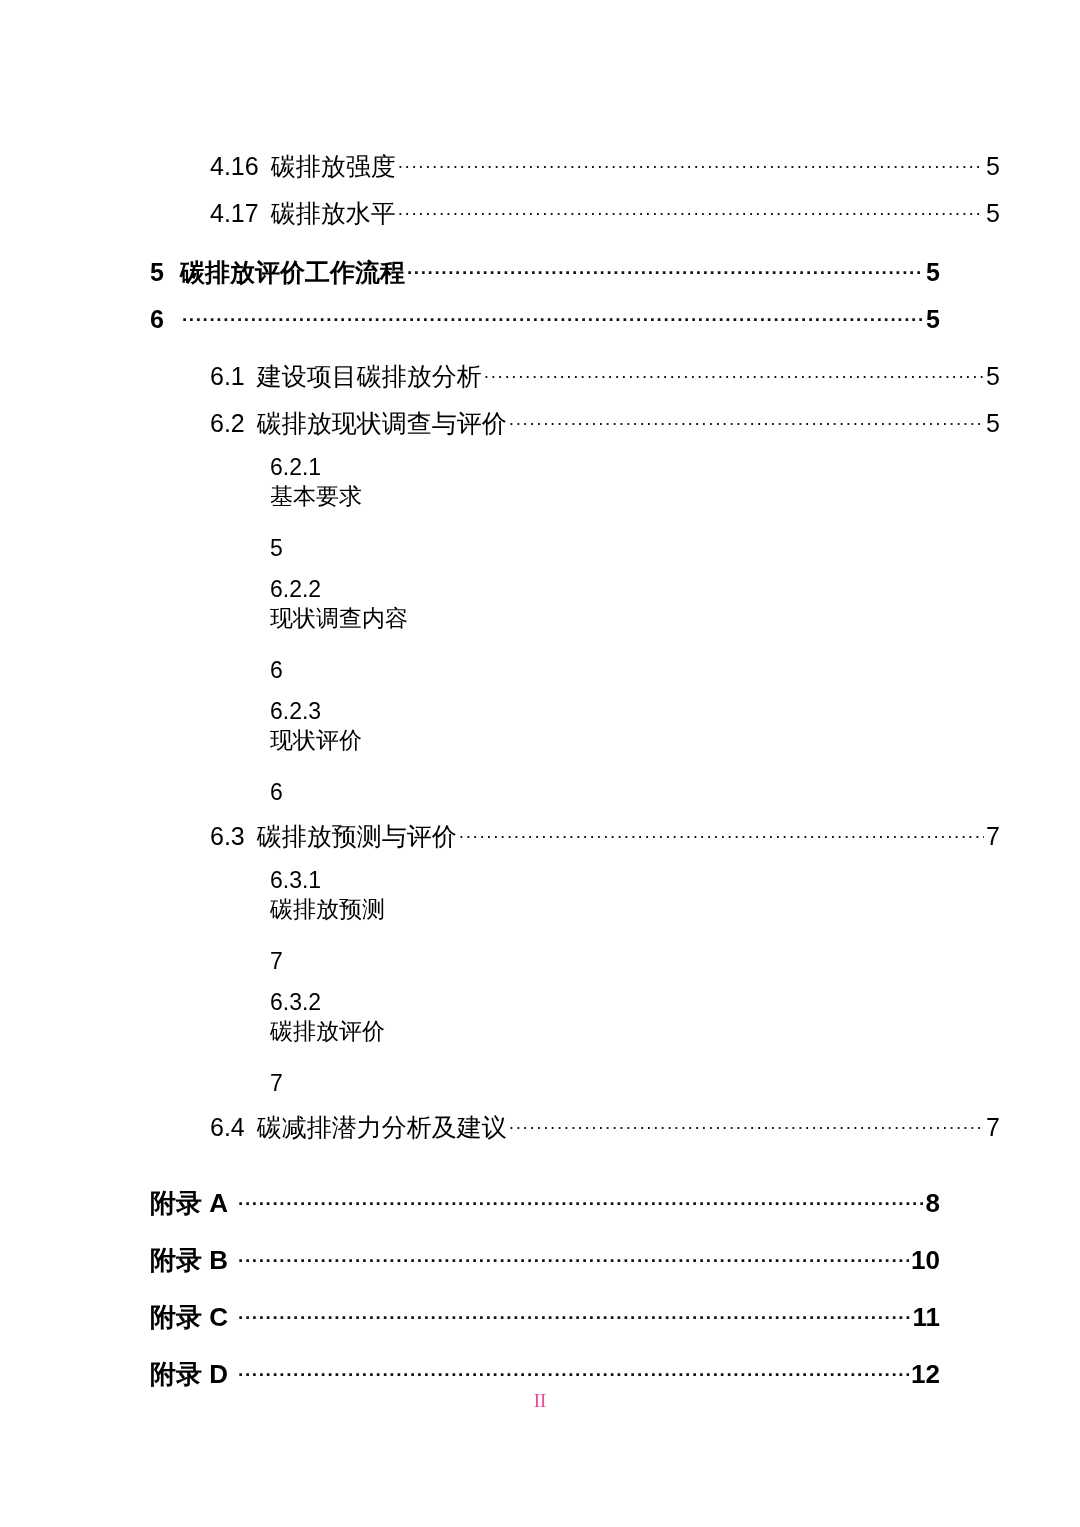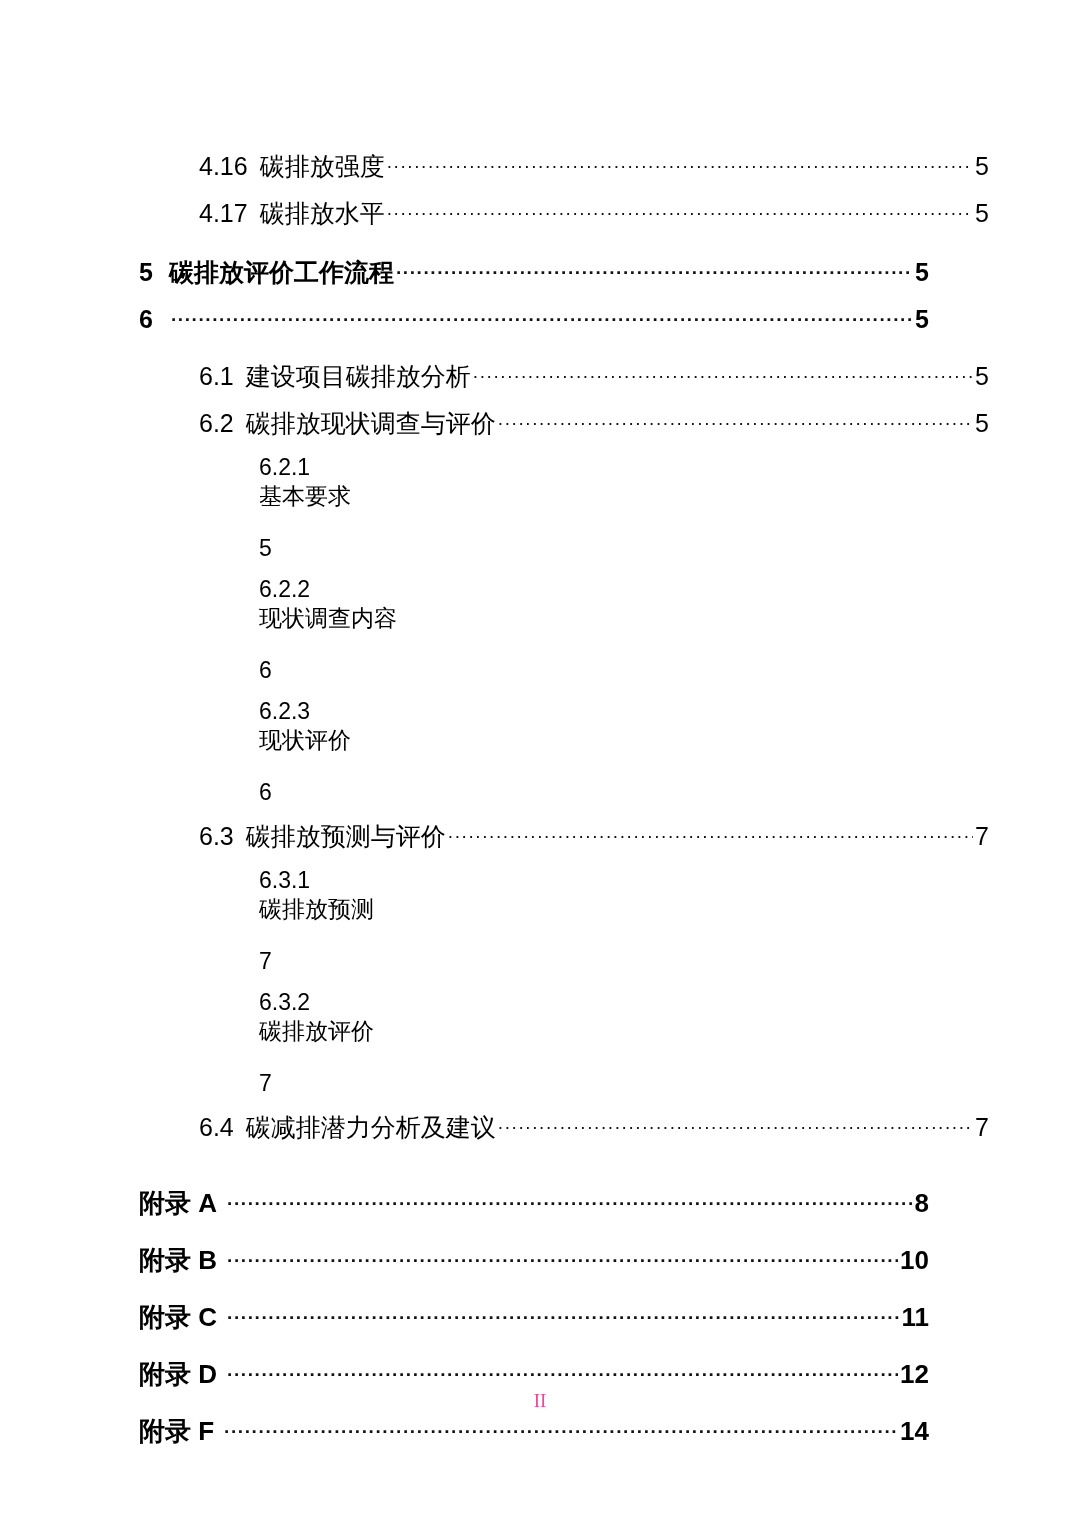--- a/index.html
+++ b/index.html
@@ -17,21 +17,21 @@
   }
   .page {
     position: absolute;
     left: 0; top: 0;
     width: 1080px;
     height: 1527px;
     background: #fff;
   }
   .toc {
     position: absolute;
-    left: 139px;
+    left: 150px;
     top: 150px;
     width: 790px;
   }
   .toc-entry {
     display: flex;
     align-items: baseline;
     width: 100%;
     white-space: nowrap;
     margin-bottom: 14px;
   }
@@ -228,23 +228,18 @@
       <span class="page-no">11</span>
     </div>
 
     <div class="toc-entry appendix">
       <span class="num">附录 D</span>
       <span class="dots"></span>
       <span class="page-no">12</span>
     </div>
 
 
-    <div class="toc-entry appendix">
-      <span class="num">附录 F</span>
-      <span class="dots"></span>
-      <span class="page-no">14</span>
-    </div>
 
   </div>
 
   <div class="footer">II</div>
 
 </div>
 
 </body></html>

